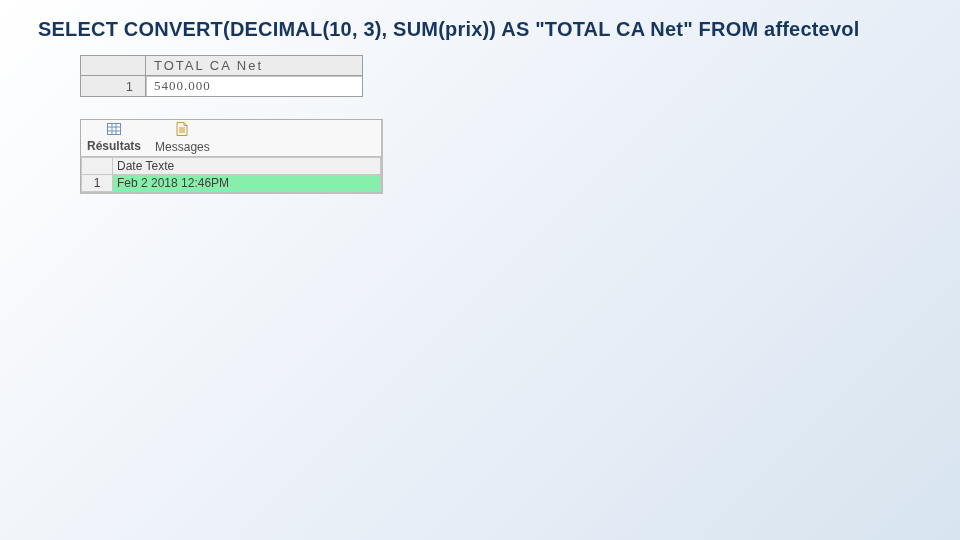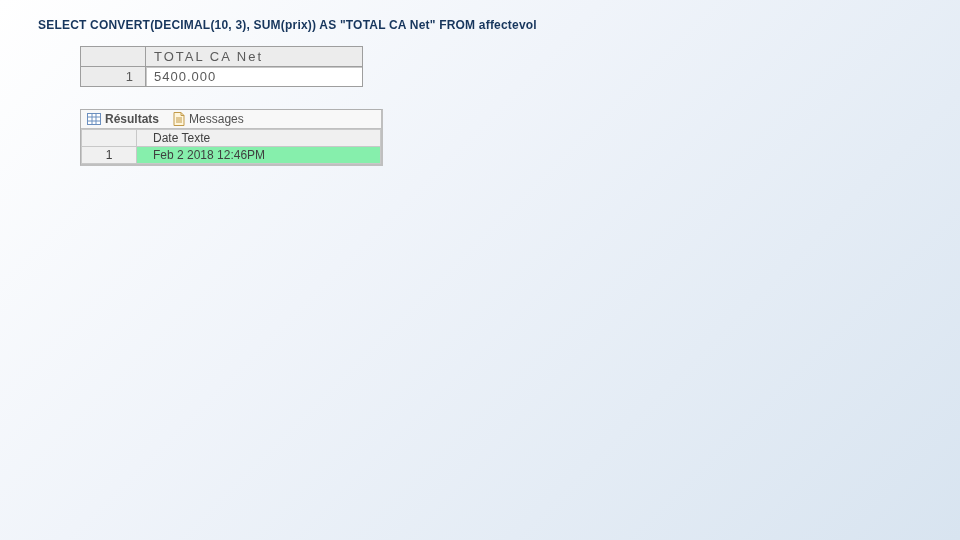--- a/index.html
+++ b/index.html
@@ -10,21 +10,21 @@
     font-family: Arial, Helvetica, sans-serif;
     background: linear-gradient(135deg, #ffffff 0%, #f0f4fa 40%, #d8e4f0 100%);
     overflow: hidden;
   }
   .page {
     padding: 18px 38px;
     box-sizing: border-box;
   }
   .sql-line {
     font-weight: bold;
-    font-size: 12px;
+    font-size: 20px;
     color: #17365d;
     margin-bottom: 14px;
     letter-spacing: 0.2px;
   }
   .result-block {
     margin-left: 42px;
     margin-bottom: 22px;
   }
 
   
@@ -52,20 +52,21 @@
   }
   .grid1 .rowhead {
     background: #ececec;
     text-align: right;
     padding-right: 12px;
   }
   .grid1 .cell {
     background: #ffffff;
     letter-spacing: 1px;
     box-shadow: inset 1px 1px 0 #c8c8c8;
+    font-family: Liberation Serif, serif;
   }
 
   
   .panel2 {
     display: inline-block;
     border: 1px solid #b0b0b0;
     border-right: 2px solid #bfbfbf;
     border-bottom: 2px solid #bfbfbf;
     background: #fdfdfd;
     font-family: "Segoe UI", Tahoma, sans-serif;
@@ -78,39 +79,40 @@
     border-bottom: 1px solid #c0c0c0;
     background: #f8f8f8;
     padding: 2px 6px;
     gap: 14px;
   }
   .tab {
     display: flex;
     align-items: center;
     gap: 4px;
     color: #505050;
+    flex-direction: column;
   }
   .tab.active .tab-label {
     font-weight: bold;
   }
   .tab-label {
     font-size: 12px;
   }
   .icon {
     display: inline-block;
   }
   .grid2 {
     border-collapse: collapse;
     width: 100%;
     font-size: 12px;
     color: #404040;
   }
   .grid2 th, .grid2 td {
     border: 1px solid #c8c8c8;
-    padding: 1px 16px;
+    padding: 1px 4px;
     text-align: left;
   }
   .grid2 .corner2 {
     background: #f0f0f0;
     width: 22px;
   }
   .grid2 .colhead2 {
     background: #f0f0f0;
     font-weight: normal;
   }

